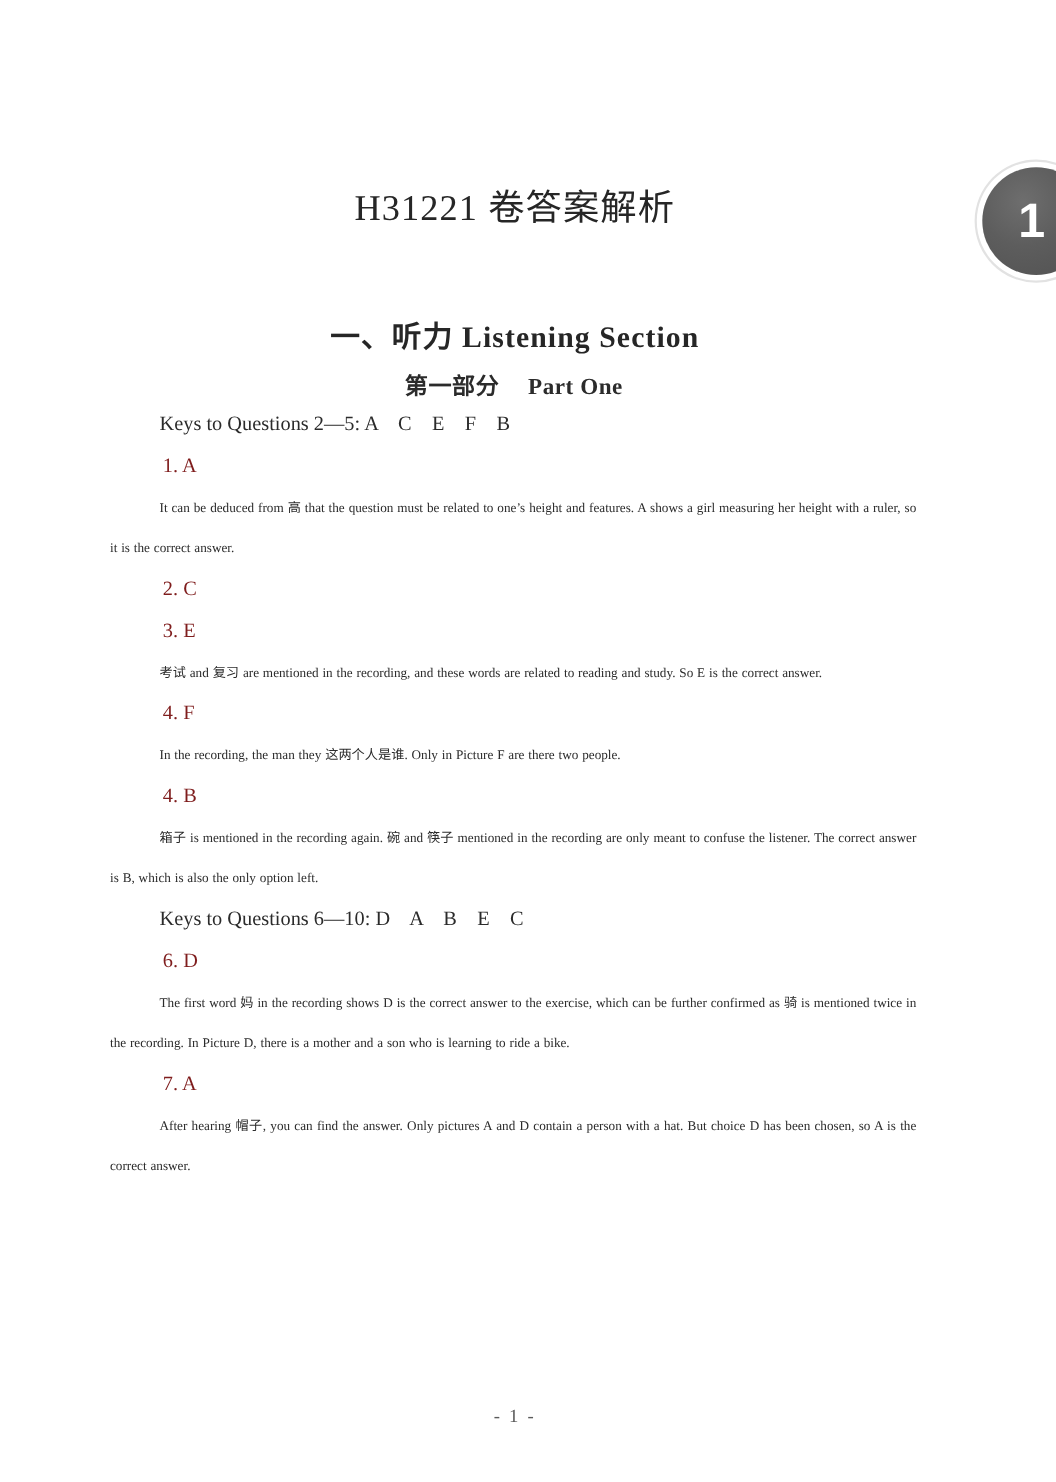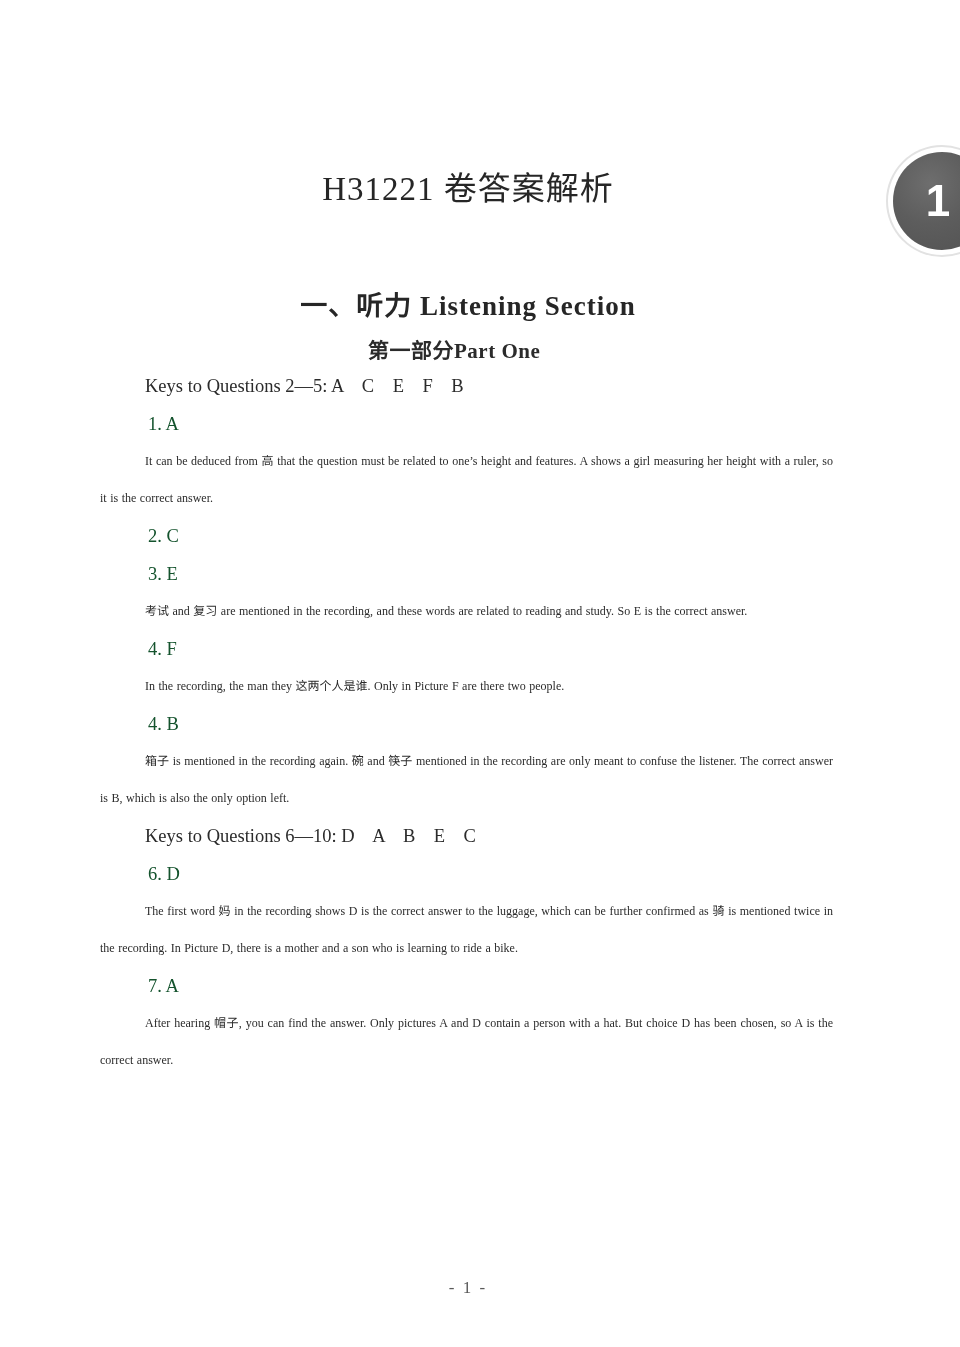--- a/index.html
+++ b/index.html
@@ -74,21 +74,21 @@
   }
 
   .part-heading {
     position: absolute;
     left: 368px;
     top: 313px;
     font-size: 21px;
     letter-spacing: 0.5px;
     color: #2b2b2b;
   }
-  .part-heading .part-en { }
+  .part-heading .part-en { margin-left: 26px; }
 
   
   .body-block {
     position: absolute;
     left: 100px;
     top: 367px;
     width: 733px;
   }
 
   .keys-line {
@@ -96,21 +96,21 @@
     line-height: 38px;
     margin: 0 0 0 45px;
     white-space: pre;
     color: #2b2b2b;
   }
 
   .item-label {
     font-size: 18.5px;
     line-height: 38px;
     margin: 0 0 0 48px;
-    color: #14532d;
+    color: #7f1d1d;
   }
 
   .item-body {
     font-size: 12px;
     line-height: 37px;
     margin: 0;
     text-align: justify;
     text-justify: inter-word;
     text-indent: 45px;
     color: #2b2b2b;
@@ -161,21 +161,21 @@
 
     <p class="item-label">4. F</p>
     <p class="item-body">In the recording, the man they 这两个人是谁. Only in Picture F are there two people.</p>
 
     <p class="item-label">4. B</p>
     <p class="item-body">箱子 is mentioned in the recording again. 碗 and 筷子 mentioned in the recording are only meant to confuse the listener. The correct answer is B, which is also the only option left.</p>
 
     <p class="keys-line">Keys to Questions 6—10: D    A    B    E    C</p>
 
     <p class="item-label">6. D</p>
-    <p class="item-body">The first word 妈 in the recording shows D is the correct answer to the luggage, which can be further confirmed as 骑 is mentioned twice in the recording. In Picture D, there is a mother and a son who is learning to ride a bike.</p>
+    <p class="item-body">The first word 妈 in the recording shows D is the correct answer to the exercise, which can be further confirmed as 骑 is mentioned twice in the recording. In Picture D, there is a mother and a son who is learning to ride a bike.</p>
 
     <p class="item-label">7. A</p>
     <p class="item-body">After hearing 帽子, you can find the answer. Only pictures A and D contain a person with a hat. But choice D has been chosen, so A is the correct answer.</p>
 
   </div>
 
   <div class="footer">- 1 -</div>
 
 </div>
 

